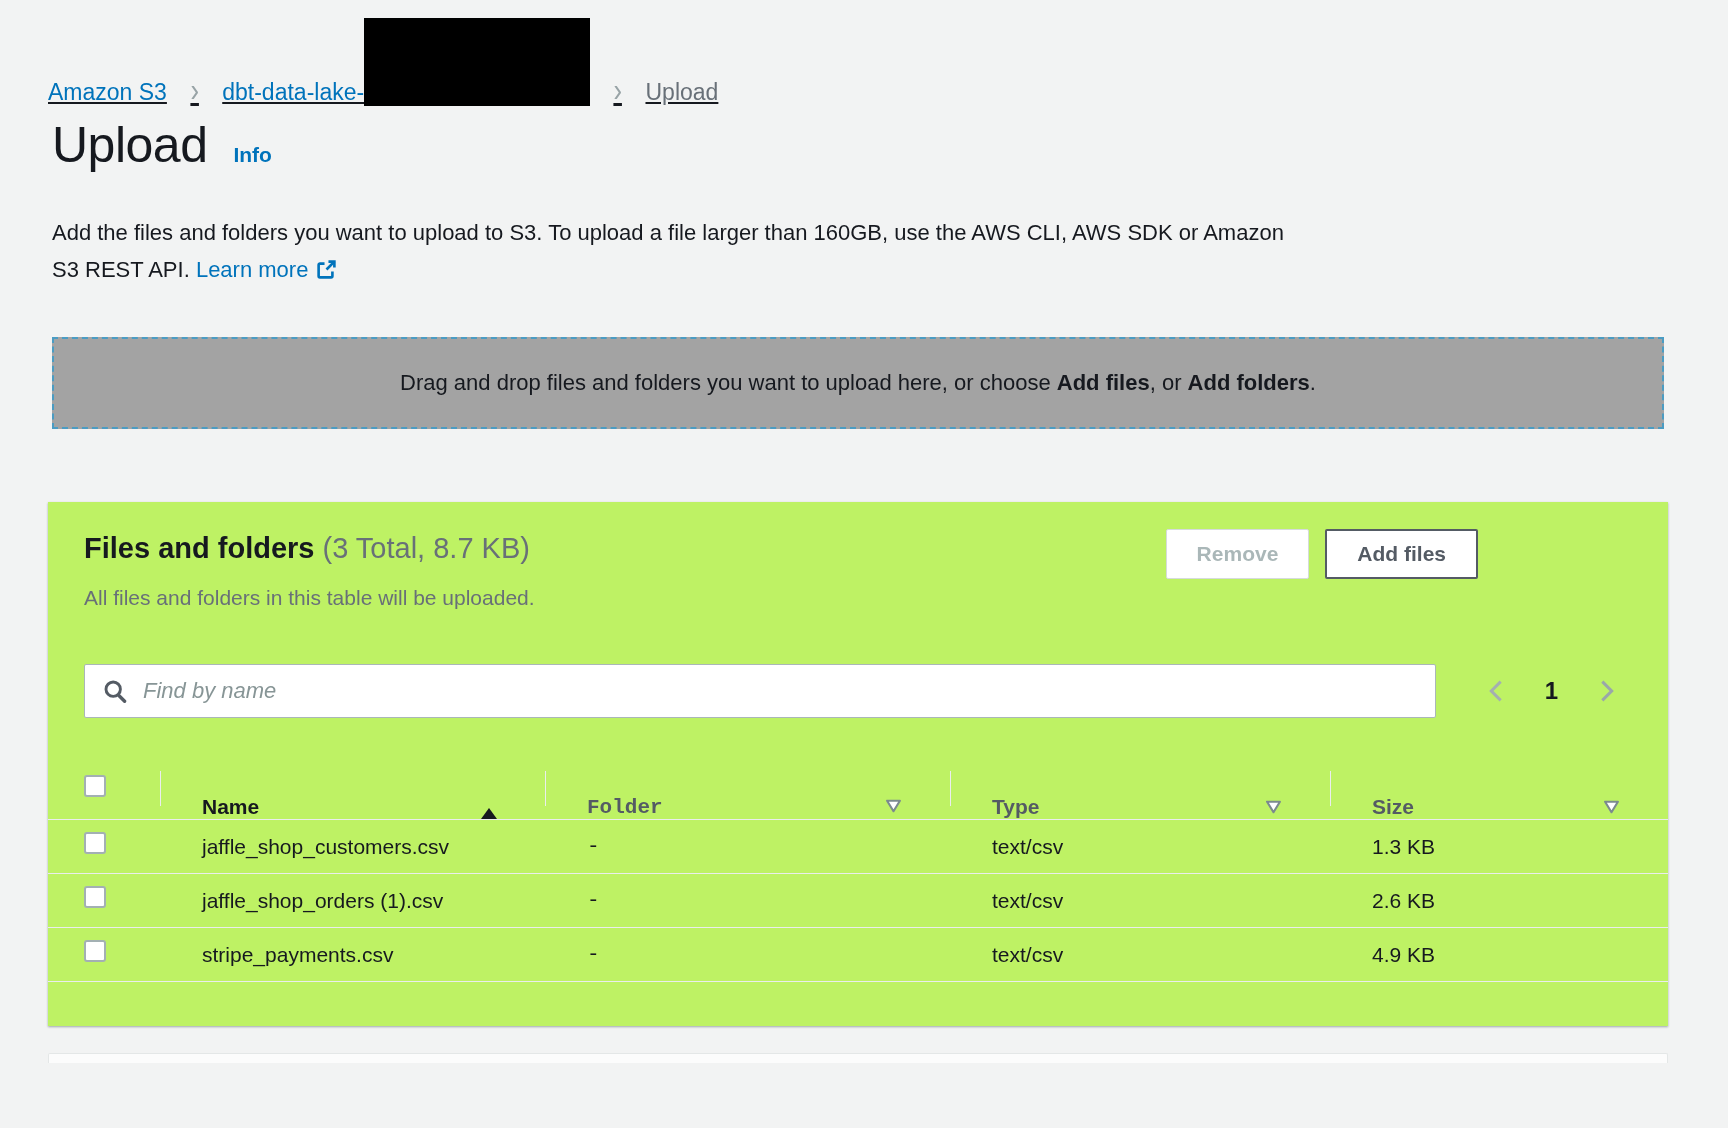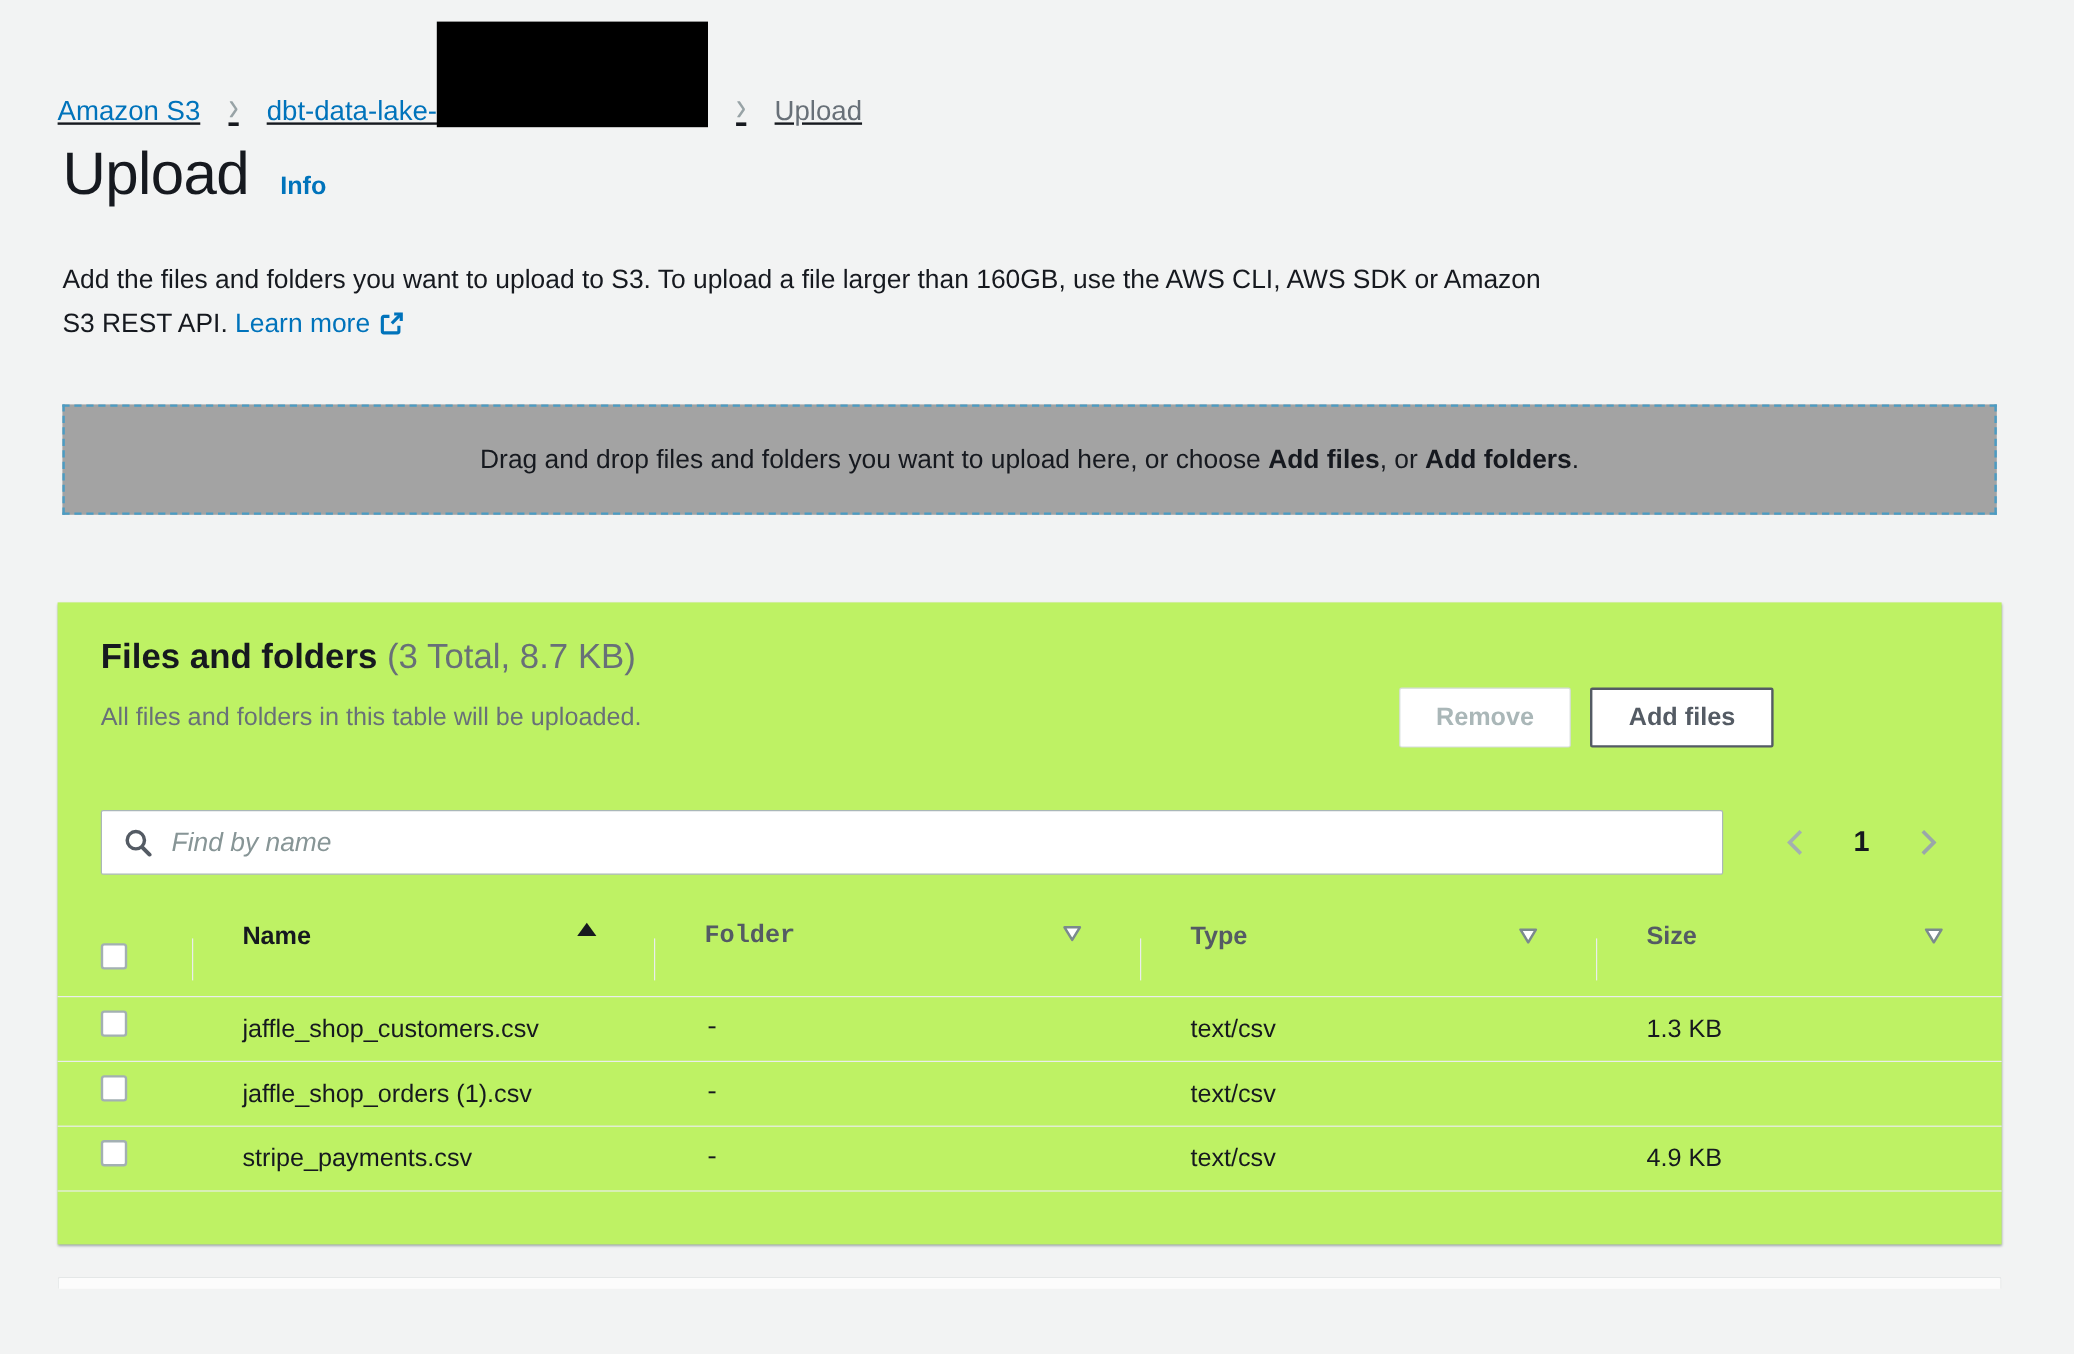--- a/index.html
+++ b/index.html
@@ -73,21 +73,21 @@
   .panel-title { font-size: 29px; font-weight: bold; margin: 0; line-height: 40px; }
   .panel-count { font-weight: 400; color: #687078; }
   .panel-sub { margin-top: 16px; font-size: 21px; color: #687078; line-height: 28px; }
 
   .btn-row { display: flex; gap: 16px; margin-right: 154px; margin-top: 1px; }
   .btn {
     height: 50px; padding: 0 30px;
     font-family: "Liberation Sans", sans-serif;
     font-size: 21px; font-weight: bold;
     background: #fff; border-radius: 2px;
-    display: flex; align-items: center; cursor: pointer; margin-top: 44px;
+    display: flex; align-items: center; cursor: pointer;
   }
   .btn-disabled { color: #aab7b8; border: 1px solid #d5dbdb; cursor: default; }
   .btn-secondary { color: #545b64; border: 2px solid #545b64; }
 
   
   .search-row { display: flex; align-items: center; margin: 52px 36px 0 36px; }
   .search-box {
     flex: 1; max-width: 1352px; height: 54px;
     border: 1px solid #aab7b8; border-radius: 2px; background: #fff;
     display: flex; align-items: center; padding: 0 18px;
@@ -112,21 +112,21 @@
     border-bottom: 1px solid #eaeded;
     font-size: 21px; font-weight: bold; color: #545b64;
   }
   .col-cb   { width: 112px; padding-left: 36px; }
   .col-name { width: 385px; }
   .col-folder { width: 405px; font-family: Liberation Mono, monospace; }
   .col-type { width: 380px; }
   .col-size { flex: 1; }
   .hcell {
     position: relative; height: 100%;
-    display: flex; align-items: flex-start; justify-content: space-between;
+    display: flex; align-items: flex-end; justify-content: space-between;
     padding-left: 42px; padding-right: 48px; cursor: pointer;
   }
   .hcell::before {
     content: ''; position: absolute; left: 0; top: 13px; bottom: 13px;
     width: 1px; background: #eaeded;
   }
   .hcell-name { color: #16191f; }
   .cb {
     display: inline-block; width: 22px; height: 22px;
     border: 2px solid #a3b0b3; border-radius: 3px; background: #fff; cursor: pointer;
@@ -265,20 +265,21 @@
         <div class="col-size tcell">1.3 KB</div>
       </div>
 
       <div class="trow">
         <div class="col-cb"><span class="cb"></span></div>
         <div class="col-name tcell">
             <span class="name-wrap">jaffle_shop_orders (1).csv</span>
           </div>
         <div class="col-folder tcell">-</div>
         <div class="col-type tcell">text/csv</div>
+        <div class="col-size tcell">2.6 KB</div>
       </div>
 
       <div class="trow">
         <div class="col-cb"><span class="cb"></span></div>
         <div class="col-name tcell">
             <span class="name-wrap">stripe_payments.csv</span>
           </div>
         <div class="col-folder tcell">-</div>
         <div class="col-type tcell">text/csv</div>
         <div class="col-size tcell">4.9 KB</div>

